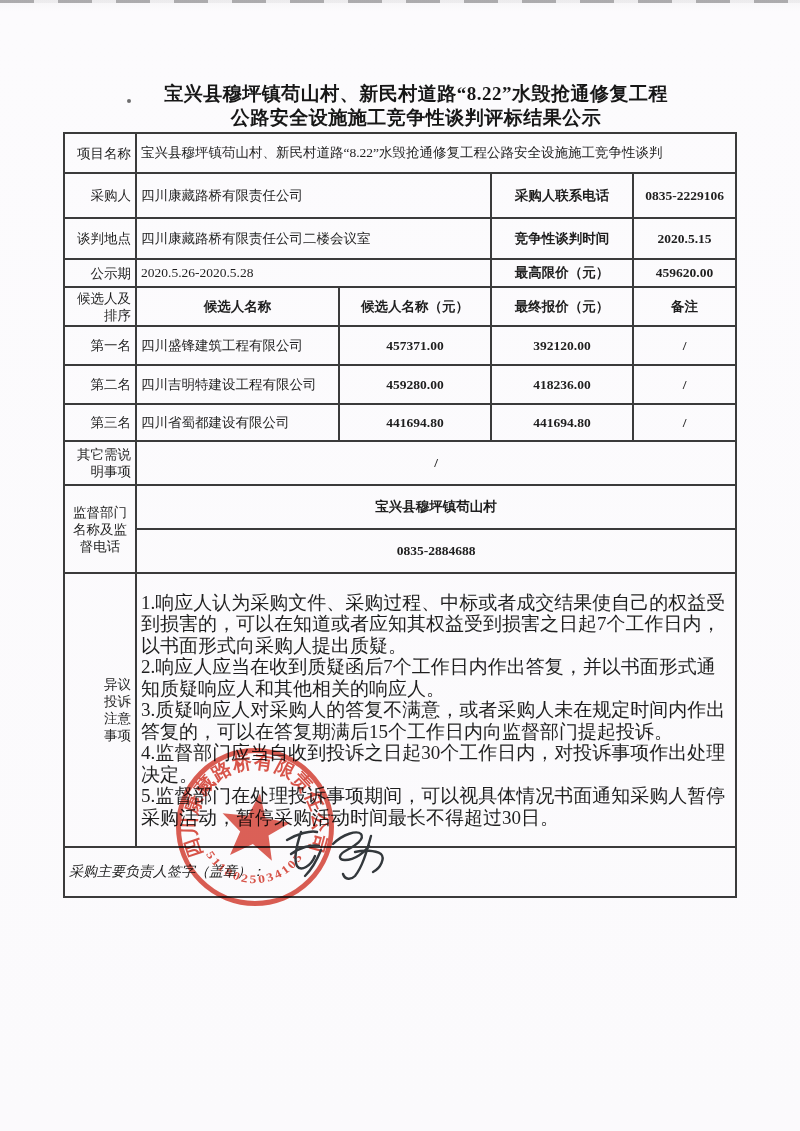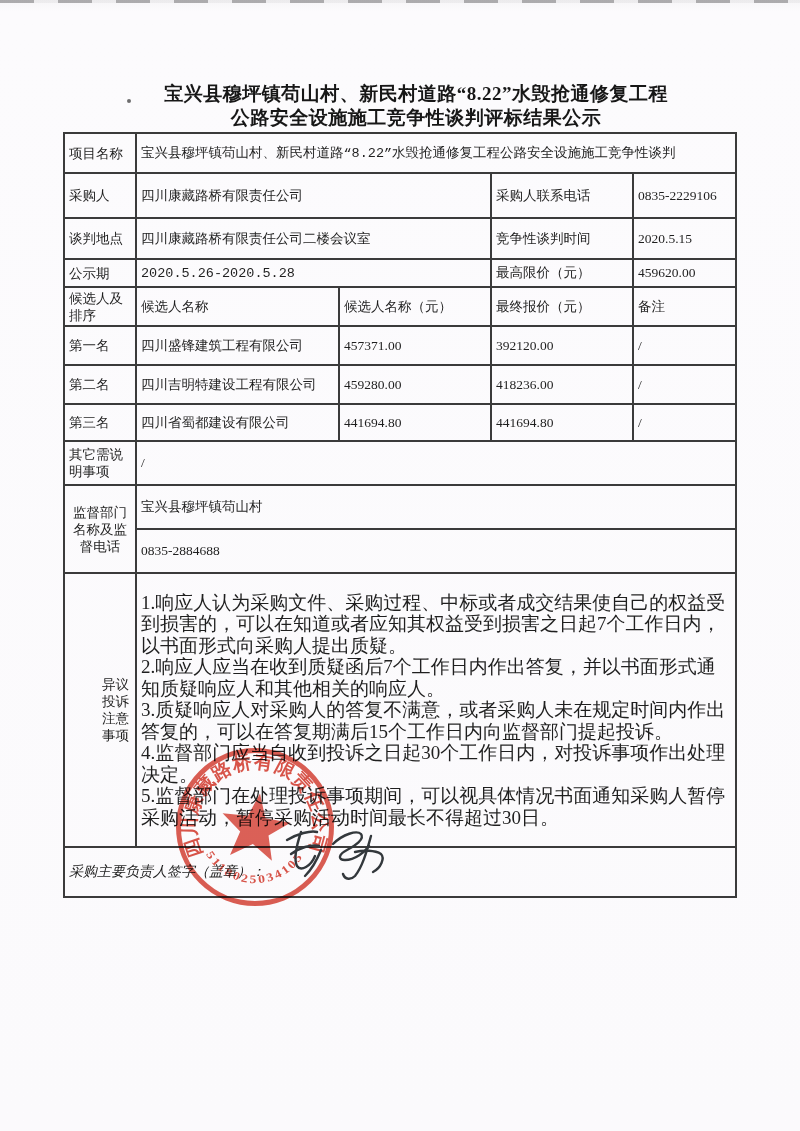--- a/index.html
+++ b/index.html
@@ -32,24 +32,24 @@
     position:absolute;left:63px;top:132px;width:672px;
     border-collapse:collapse;table-layout:fixed;
     font-size:13.5px;
   }
   table.doc td{
     border:2px solid #3b3b3b;
     padding:1px 4px;
     vertical-align:middle;
     overflow:hidden;
   }
-  td.lbl{white-space:pre-line;text-align:left;padding-left:5px;line-height:17px;}
+  td.lbl{white-space:pre-line;text-align:right;padding-left:5px;line-height:17px;}
   td.lbl-c{white-space:pre-line;text-align:center;padding-left:2px;padding-right:2px;line-height:17px;margin-top:12px;}
-  td.val-l{text-align:left;padding-left:6px;font-family:Liberation Mono, monospace;}
-  td.val-c{text-align:left;}
+  td.val-l{text-align:left;padding-left:6px;}
+  td.val-c{text-align:center;font-weight:bold;}
   tr.r-project td{height:36px;}
   tr.r-purchaser td{height:41px;}
   tr.r-venue td{height:37px;}
   tr.r-period td{height:24px;}
   tr.r-chead td{height:35px;}
   tr.r-cand1 td{height:35px;}
   tr.r-cand2 td{height:35px;}
   tr.r-cand3 td{height:33px;}
   tr.r-other td{height:40px;}
   tr.r-sup td{height:40px;}

